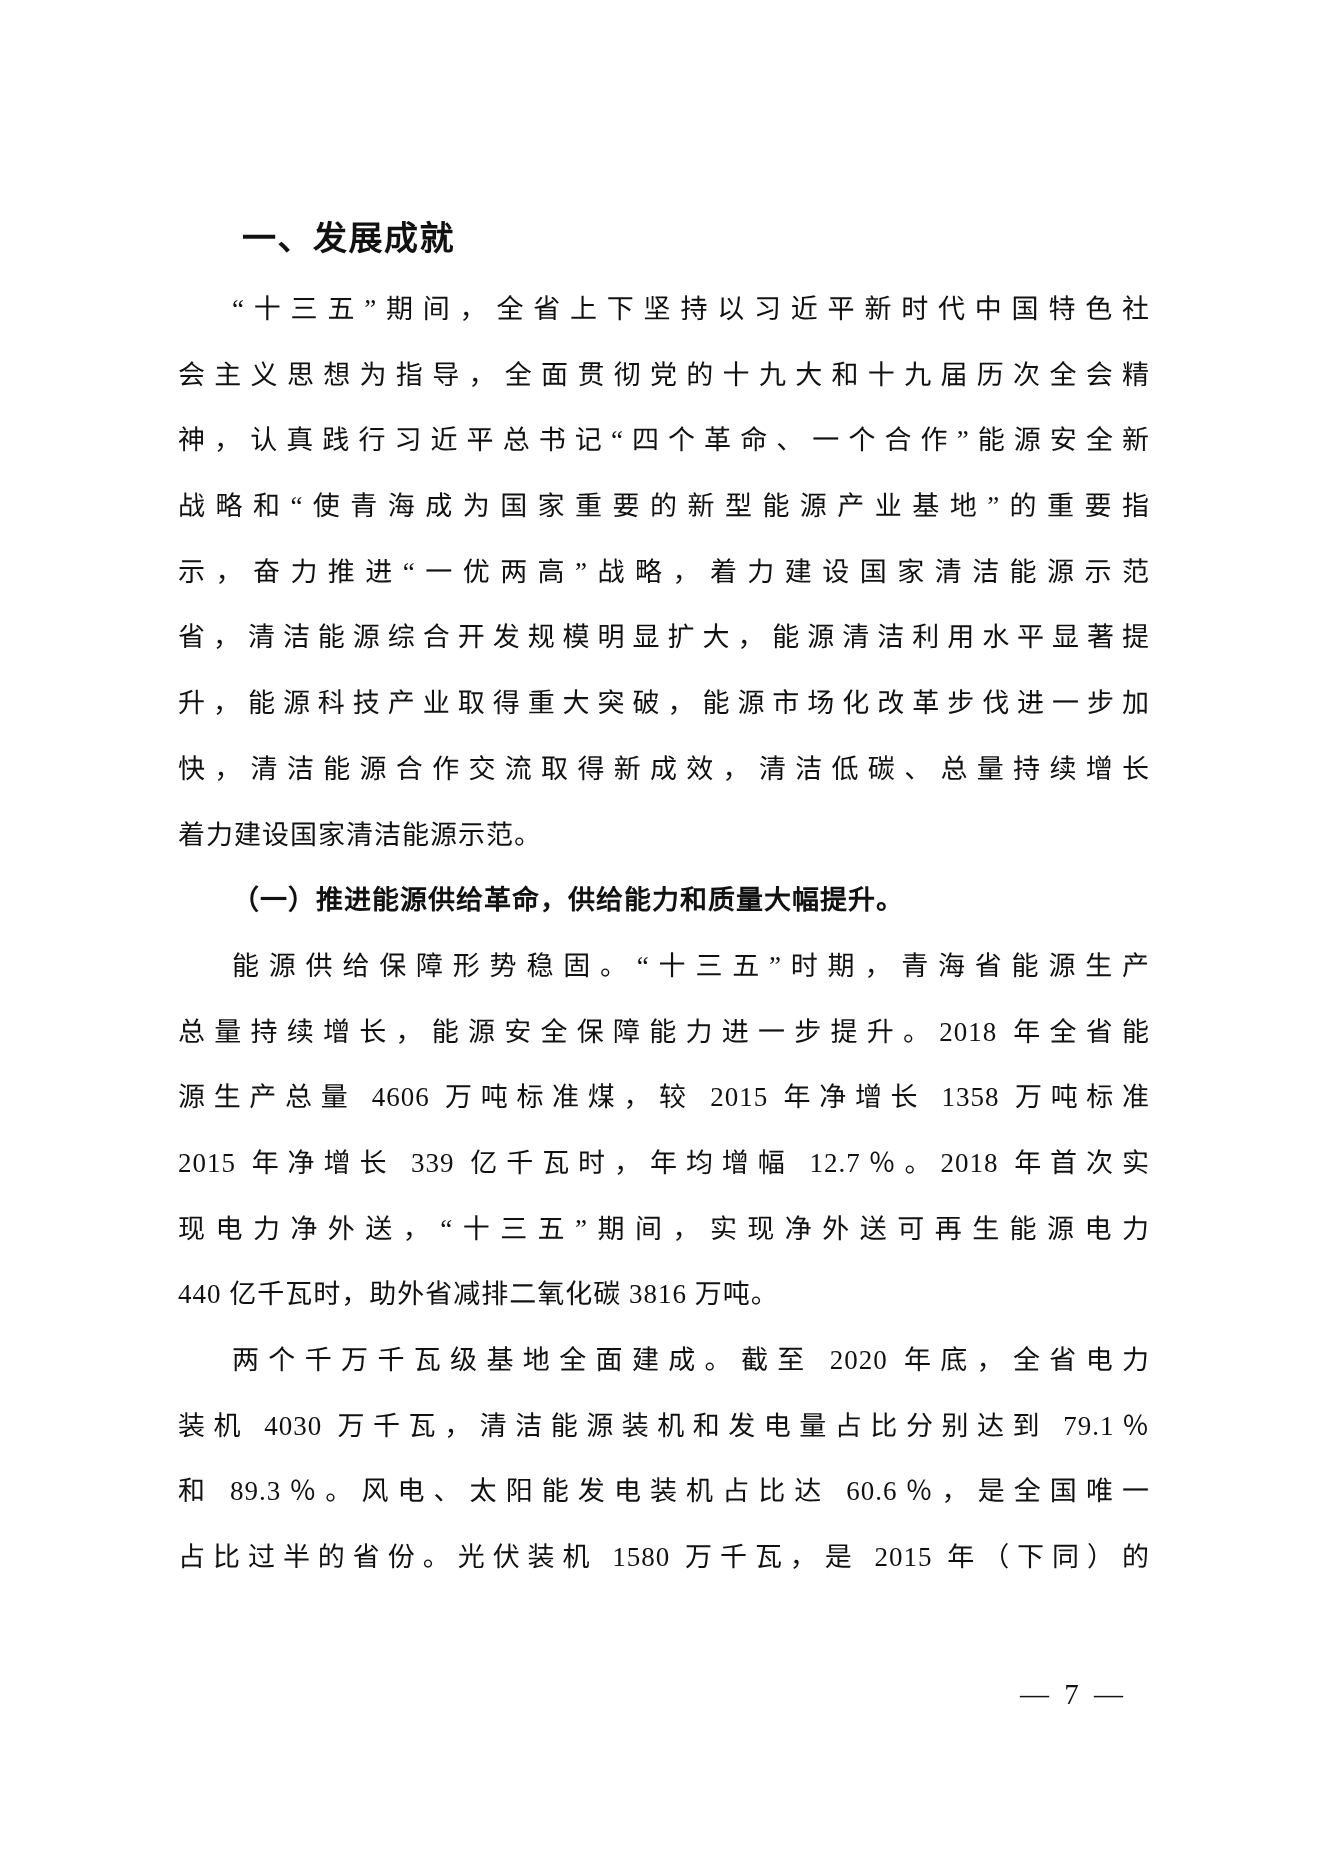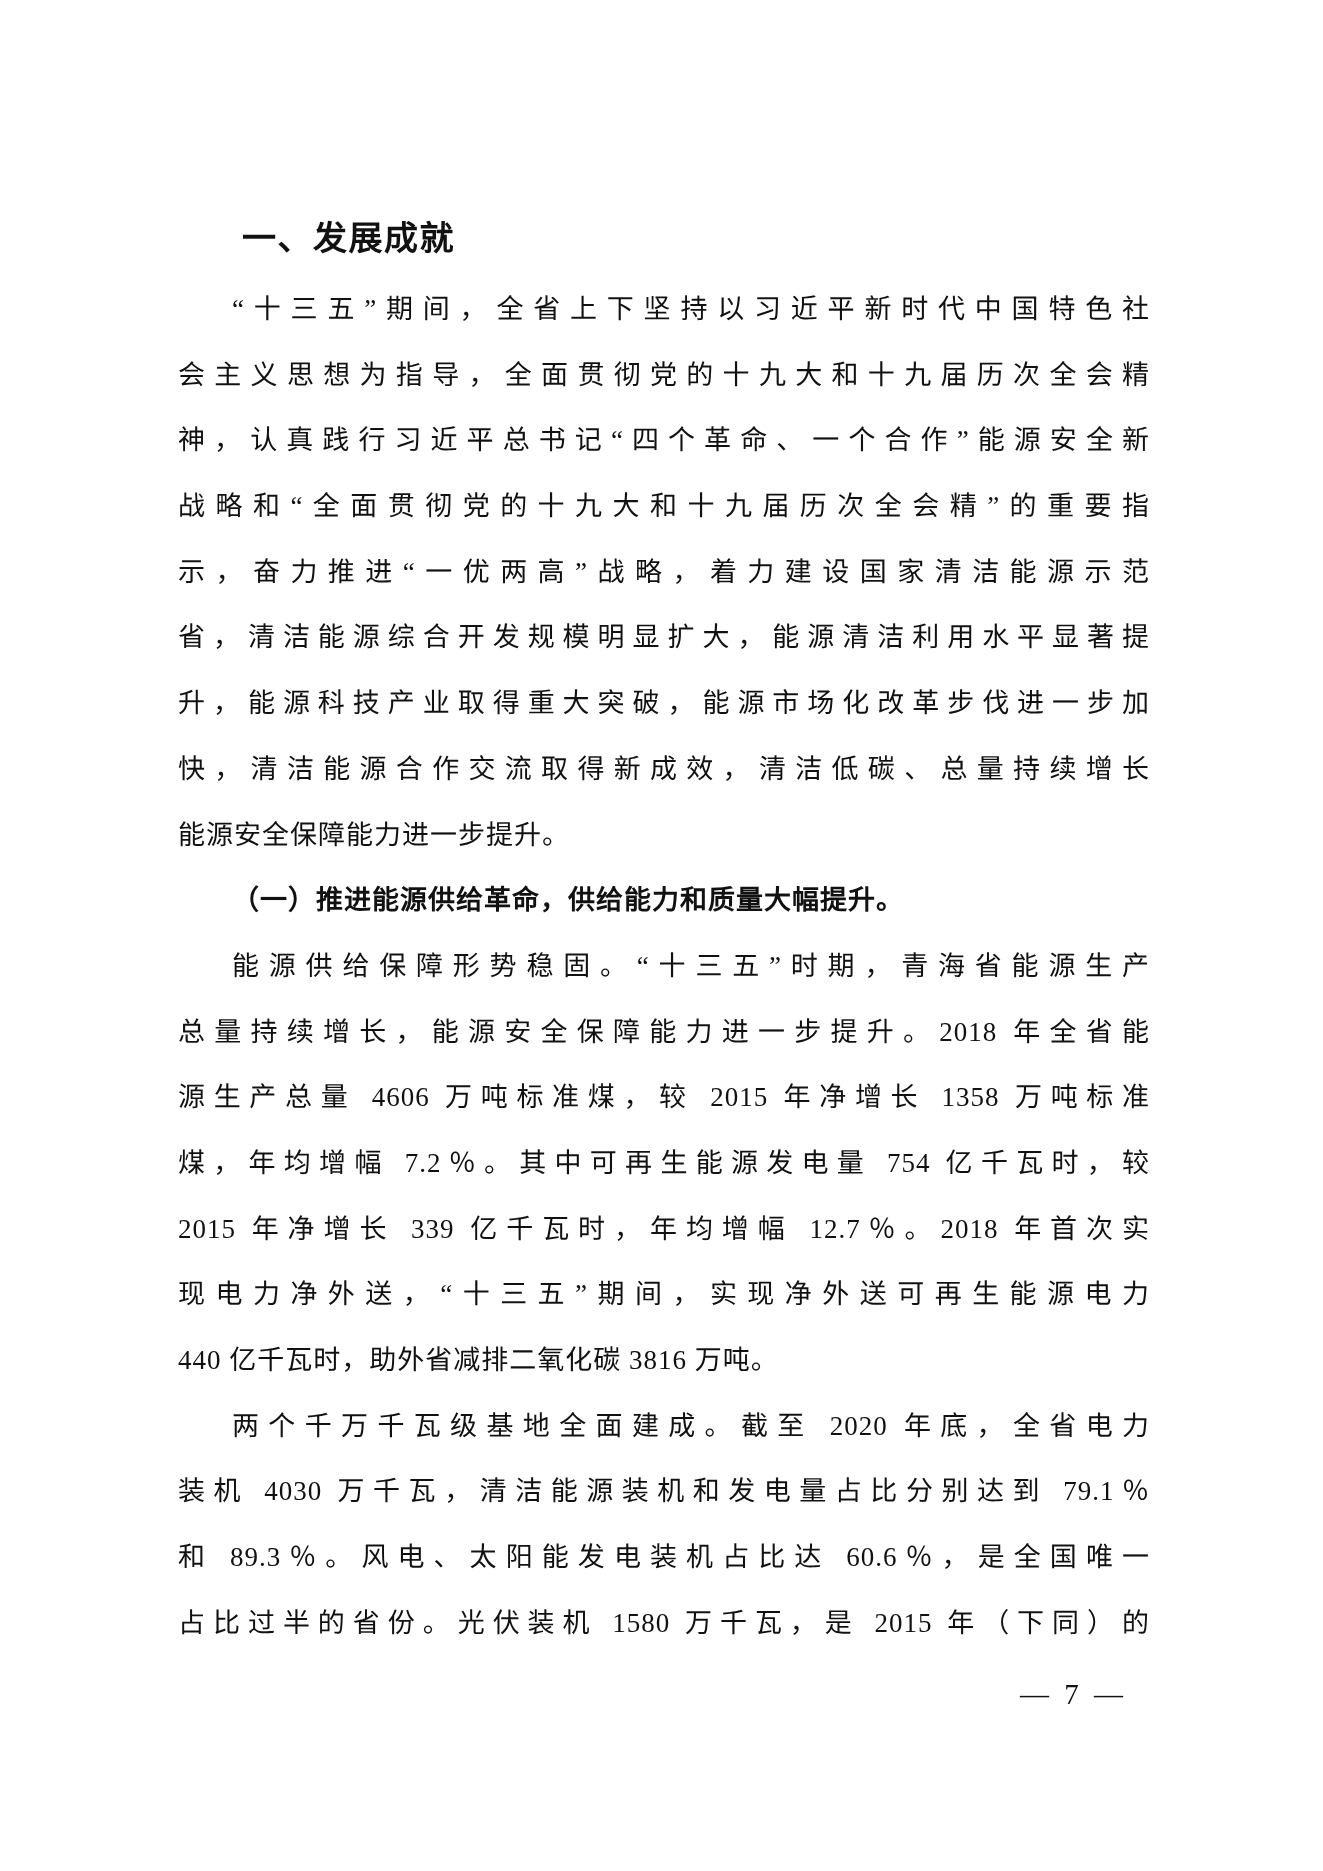--- a/index.html
+++ b/index.html
@@ -61,33 +61,32 @@
 <body>
 
 <div class="page">
   <div class="content">
 
     <div class="heading">一、发展成就</div>
 
     <div class="line indent">“十三五”期间，全省上下坚持以习近平新时代中国特色社</div>
     <div class="line">会主义思想为指导，全面贯彻党的十九大和十九届历次全会精</div>
     <div class="line">神，认真践行习近平总书记“四个革命、一个合作”能源安全新</div>
-    <div class="line">战略和“全面贯彻党的十九大和十九届历次全会精”的重要指</div>
+    <div class="line">战略和“使青海成为国家重要的新型能源产业基地”的重要指</div>
     <div class="line">示，奋力推进“一优两高”战略，着力建设国家清洁能源示范</div>
     <div class="line">省，清洁能源综合开发规模明显扩大，能源清洁利用水平显著提</div>
     <div class="line">升，能源科技产业取得重大突破，能源市场化改革步伐进一步加</div>
     <div class="line">快，清洁能源合作交流取得新成效，清洁低碳、总量持续增长</div>
-    <div class="line end">能源安全保障能力进一步提升。</div>
+    <div class="line end">着力建设国家清洁能源示范。</div>
 
     <div class="line sub indent end">（一）推进能源供给革命，供给能力和质量大幅提升。</div>
 
     <div class="line indent"><span class="lead">能源供给保障形势稳固。</span><span>“十三五”时期，青海省能源生产</span></div>
     <div class="line">总量持续增长，能源安全保障能力进一步提升。2018 年全省能</div>
     <div class="line">源生产总量 4606 万吨标准煤，较 2015 年净增长 1358 万吨标准</div>
-    <div class="line">煤，年均增幅 7.2％。其中可再生能源发电量 754 亿千瓦时，较</div>
     <div class="line">2015 年净增长 339 亿千瓦时，年均增幅 12.7％。2018 年首次实</div>
     <div class="line">现电力净外送，“十三五”期间，实现净外送可再生能源电力</div>
     <div class="line end">440 亿千瓦时，助外省减排二氧化碳 3816 万吨。</div>
 
     <div class="line indent"><span class="lead">两个千万千瓦级基地全面建成。</span><span>截至 2020 年底，全省电力</span></div>
     <div class="line">装机 4030 万千瓦，清洁能源装机和发电量占比分别达到 79.1％</div>
     <div class="line">和 89.3％。风电、太阳能发电装机占比达 60.6％，是全国唯一</div>
     <div class="line">占比过半的省份。光伏装机 1580 万千瓦，是 2015 年（下同）的</div>
 
   </div>

